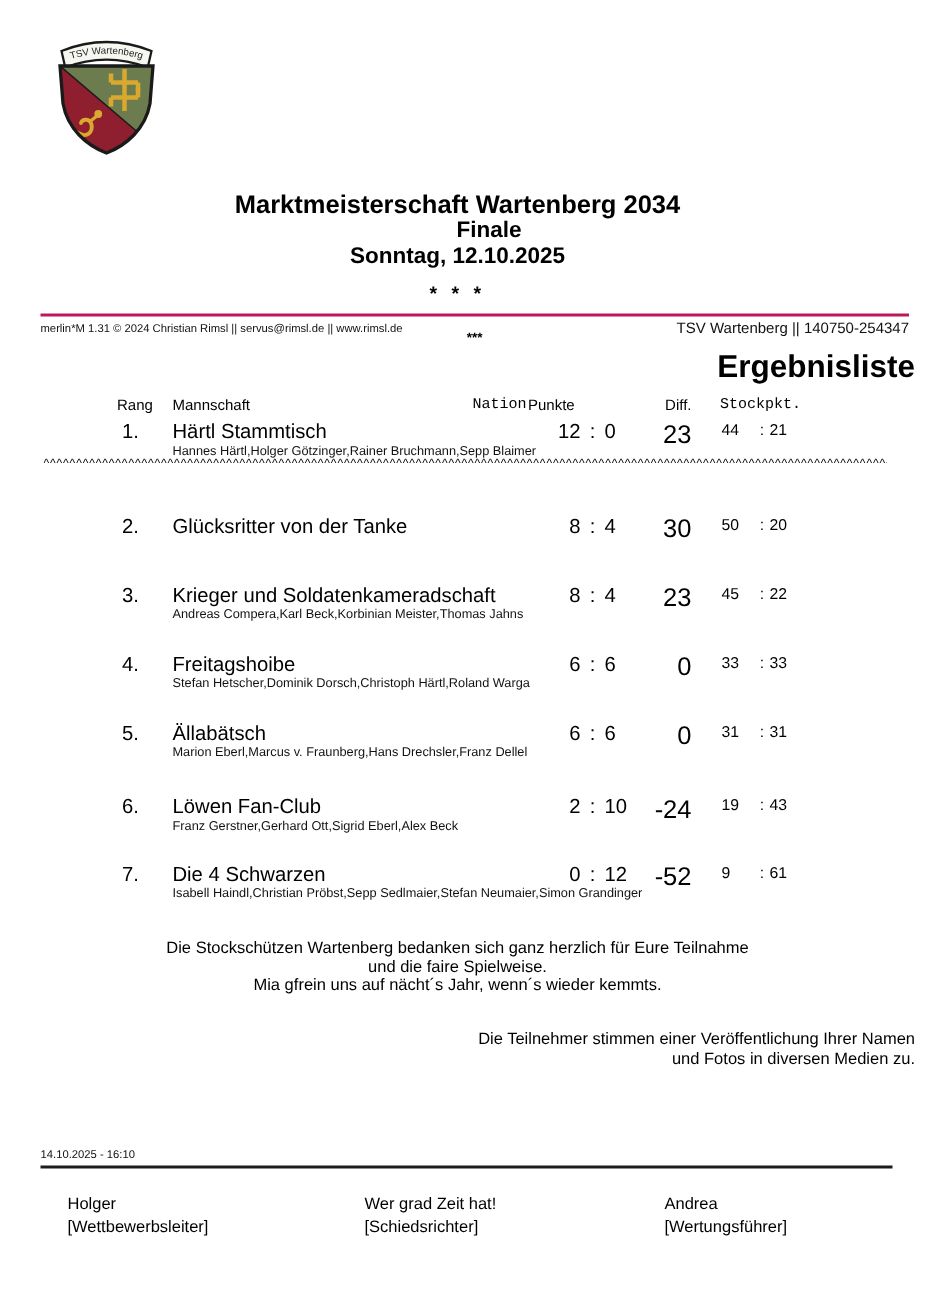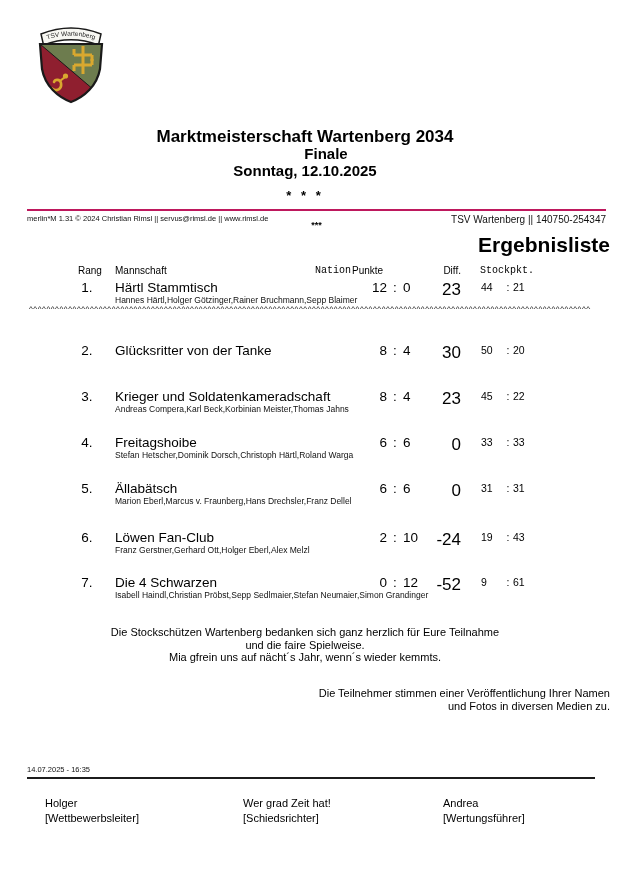--- a/index.html
+++ b/index.html
@@ -162,21 +162,21 @@
         <span class="c-diff">0</span>
         <span class="c-stock"><span class="n1">31</span><span class="cl">:</span><span class="n2">31</span></span>
         <span class="c-players">Marion Eberl,Marcus v. Fraunberg,Hans Drechsler,Franz Dellel</span>
       </div>
       <div class="trow" style="top: 530px;">
         <span class="c-rank">6.</span>
         <span class="c-team">Löwen Fan-Club</span>
         <span class="c-points"><span class="n1">2</span><span class="cl">:</span><span class="n2">10</span></span>
         <span class="c-diff">-24</span>
         <span class="c-stock"><span class="n1">19</span><span class="cl">:</span><span class="n2">43</span></span>
-        <span class="c-players">Franz Gerstner,Gerhard Ott,Holger Eberl,Alex Melzl</span>
+        <span class="c-players">Franz Gerstner,Gerhard Ott,Sigrid Eberl,Alex Beck</span>
       </div>
       <div class="trow" style="top: 575px;">
         <span class="c-rank">7.</span>
         <span class="c-team">Die 4 Schwarzen</span>
         <span class="c-points"><span class="n1">0</span><span class="cl">:</span><span class="n2">12</span></span>
         <span class="c-diff">-52</span>
         <span class="c-stock"><span class="n1">9</span><span class="cl">:</span><span class="n2">61</span></span>
         <span class="c-players">Isabell Haindl,Christian Pröbst,Sepp Sedlmaier,Stefan Neumaier,Simon Grandinger</span>
       </div>
     </div>
@@ -186,21 +186,21 @@
   <div class="thanks">
     <div>Die Stockschützen Wartenberg bedanken sich ganz herzlich für Eure Teilnahme</div>
     <div>und die faire Spielweise.</div>
     <div>Mia gfrein uns auf nächt´s Jahr, wenn´s wieder kemmts.</div>
   </div>
   <div class="consent">
     <div>Die Teilnehmer stimmen einer Veröffentlichung Ihrer Namen</div>
     <div>und Fotos in diversen Medien zu.</div>
   </div>
 
-  <div class="timestamp">14.07.2025 - 16:35</div>
+  <div class="timestamp">14.10.2025 - 16:10</div>
   <div class="bottom-rule"></div>
 
   <div class="sig sig1">
     <div>Holger</div>
     <div>[Wettbewerbsleiter]</div>
   </div>
   <div class="sig sig3">
     <div>Andrea</div>
     <div>[Wertungsführer]</div>
   </div>

